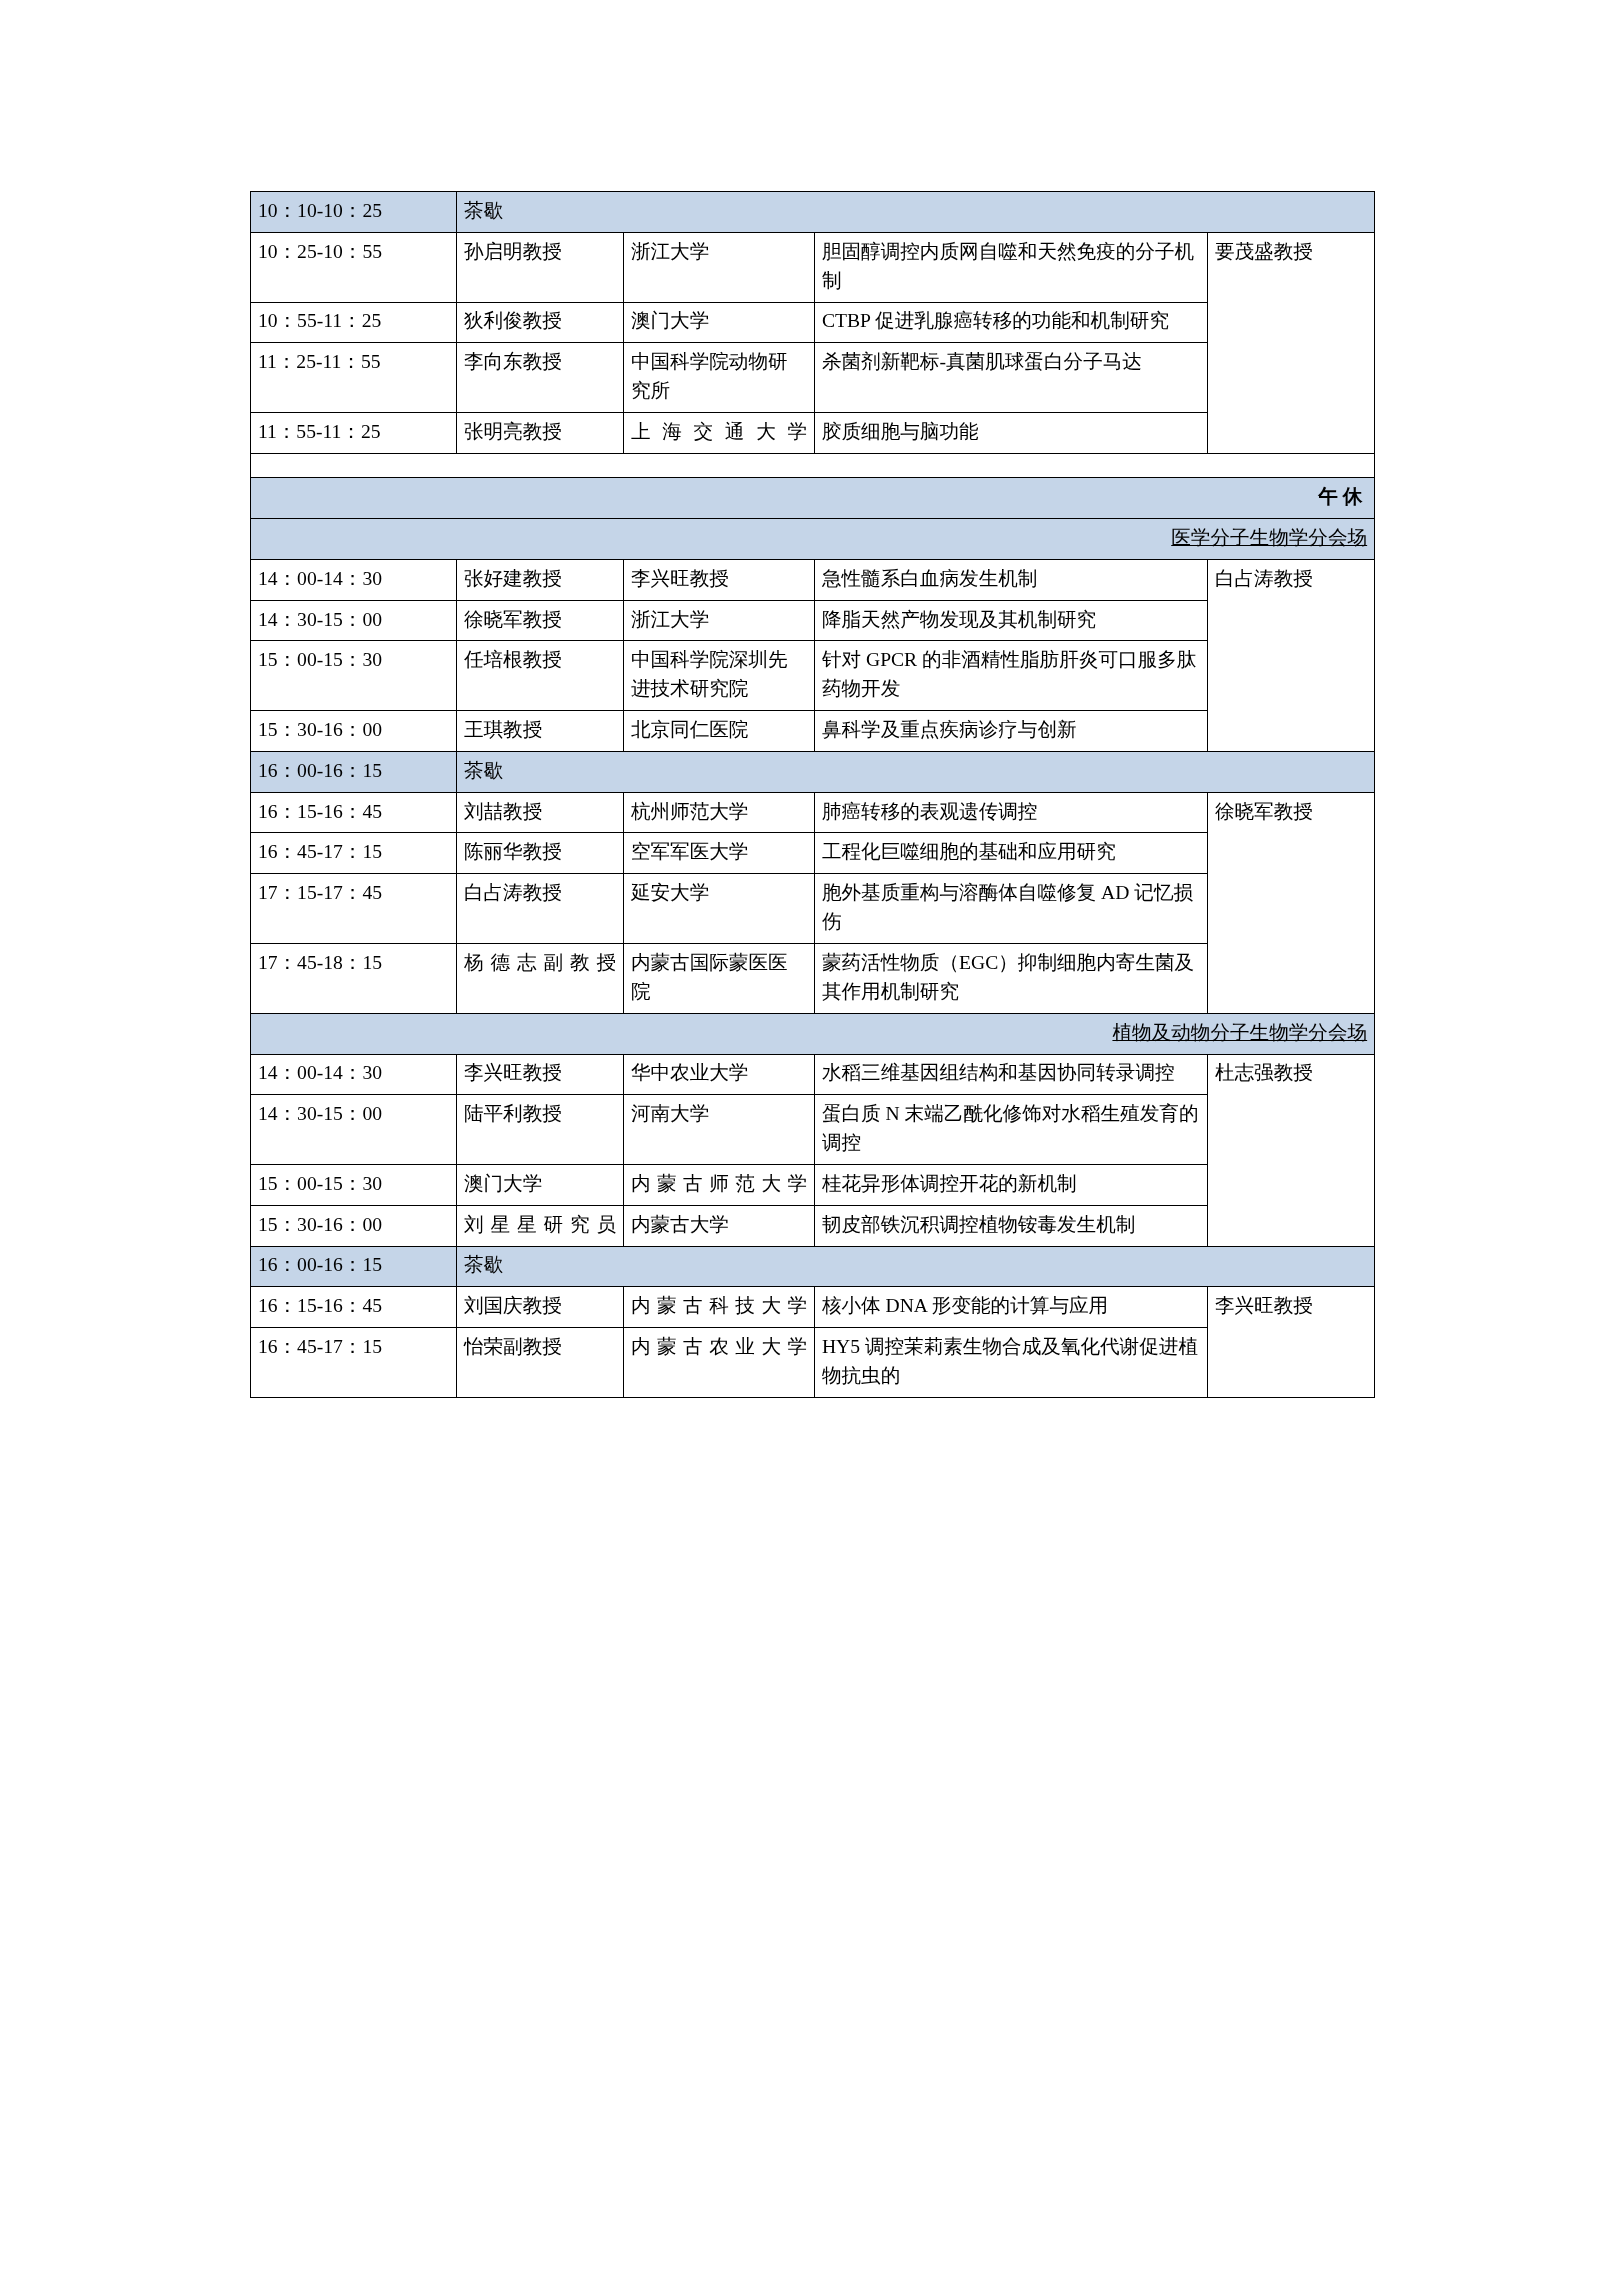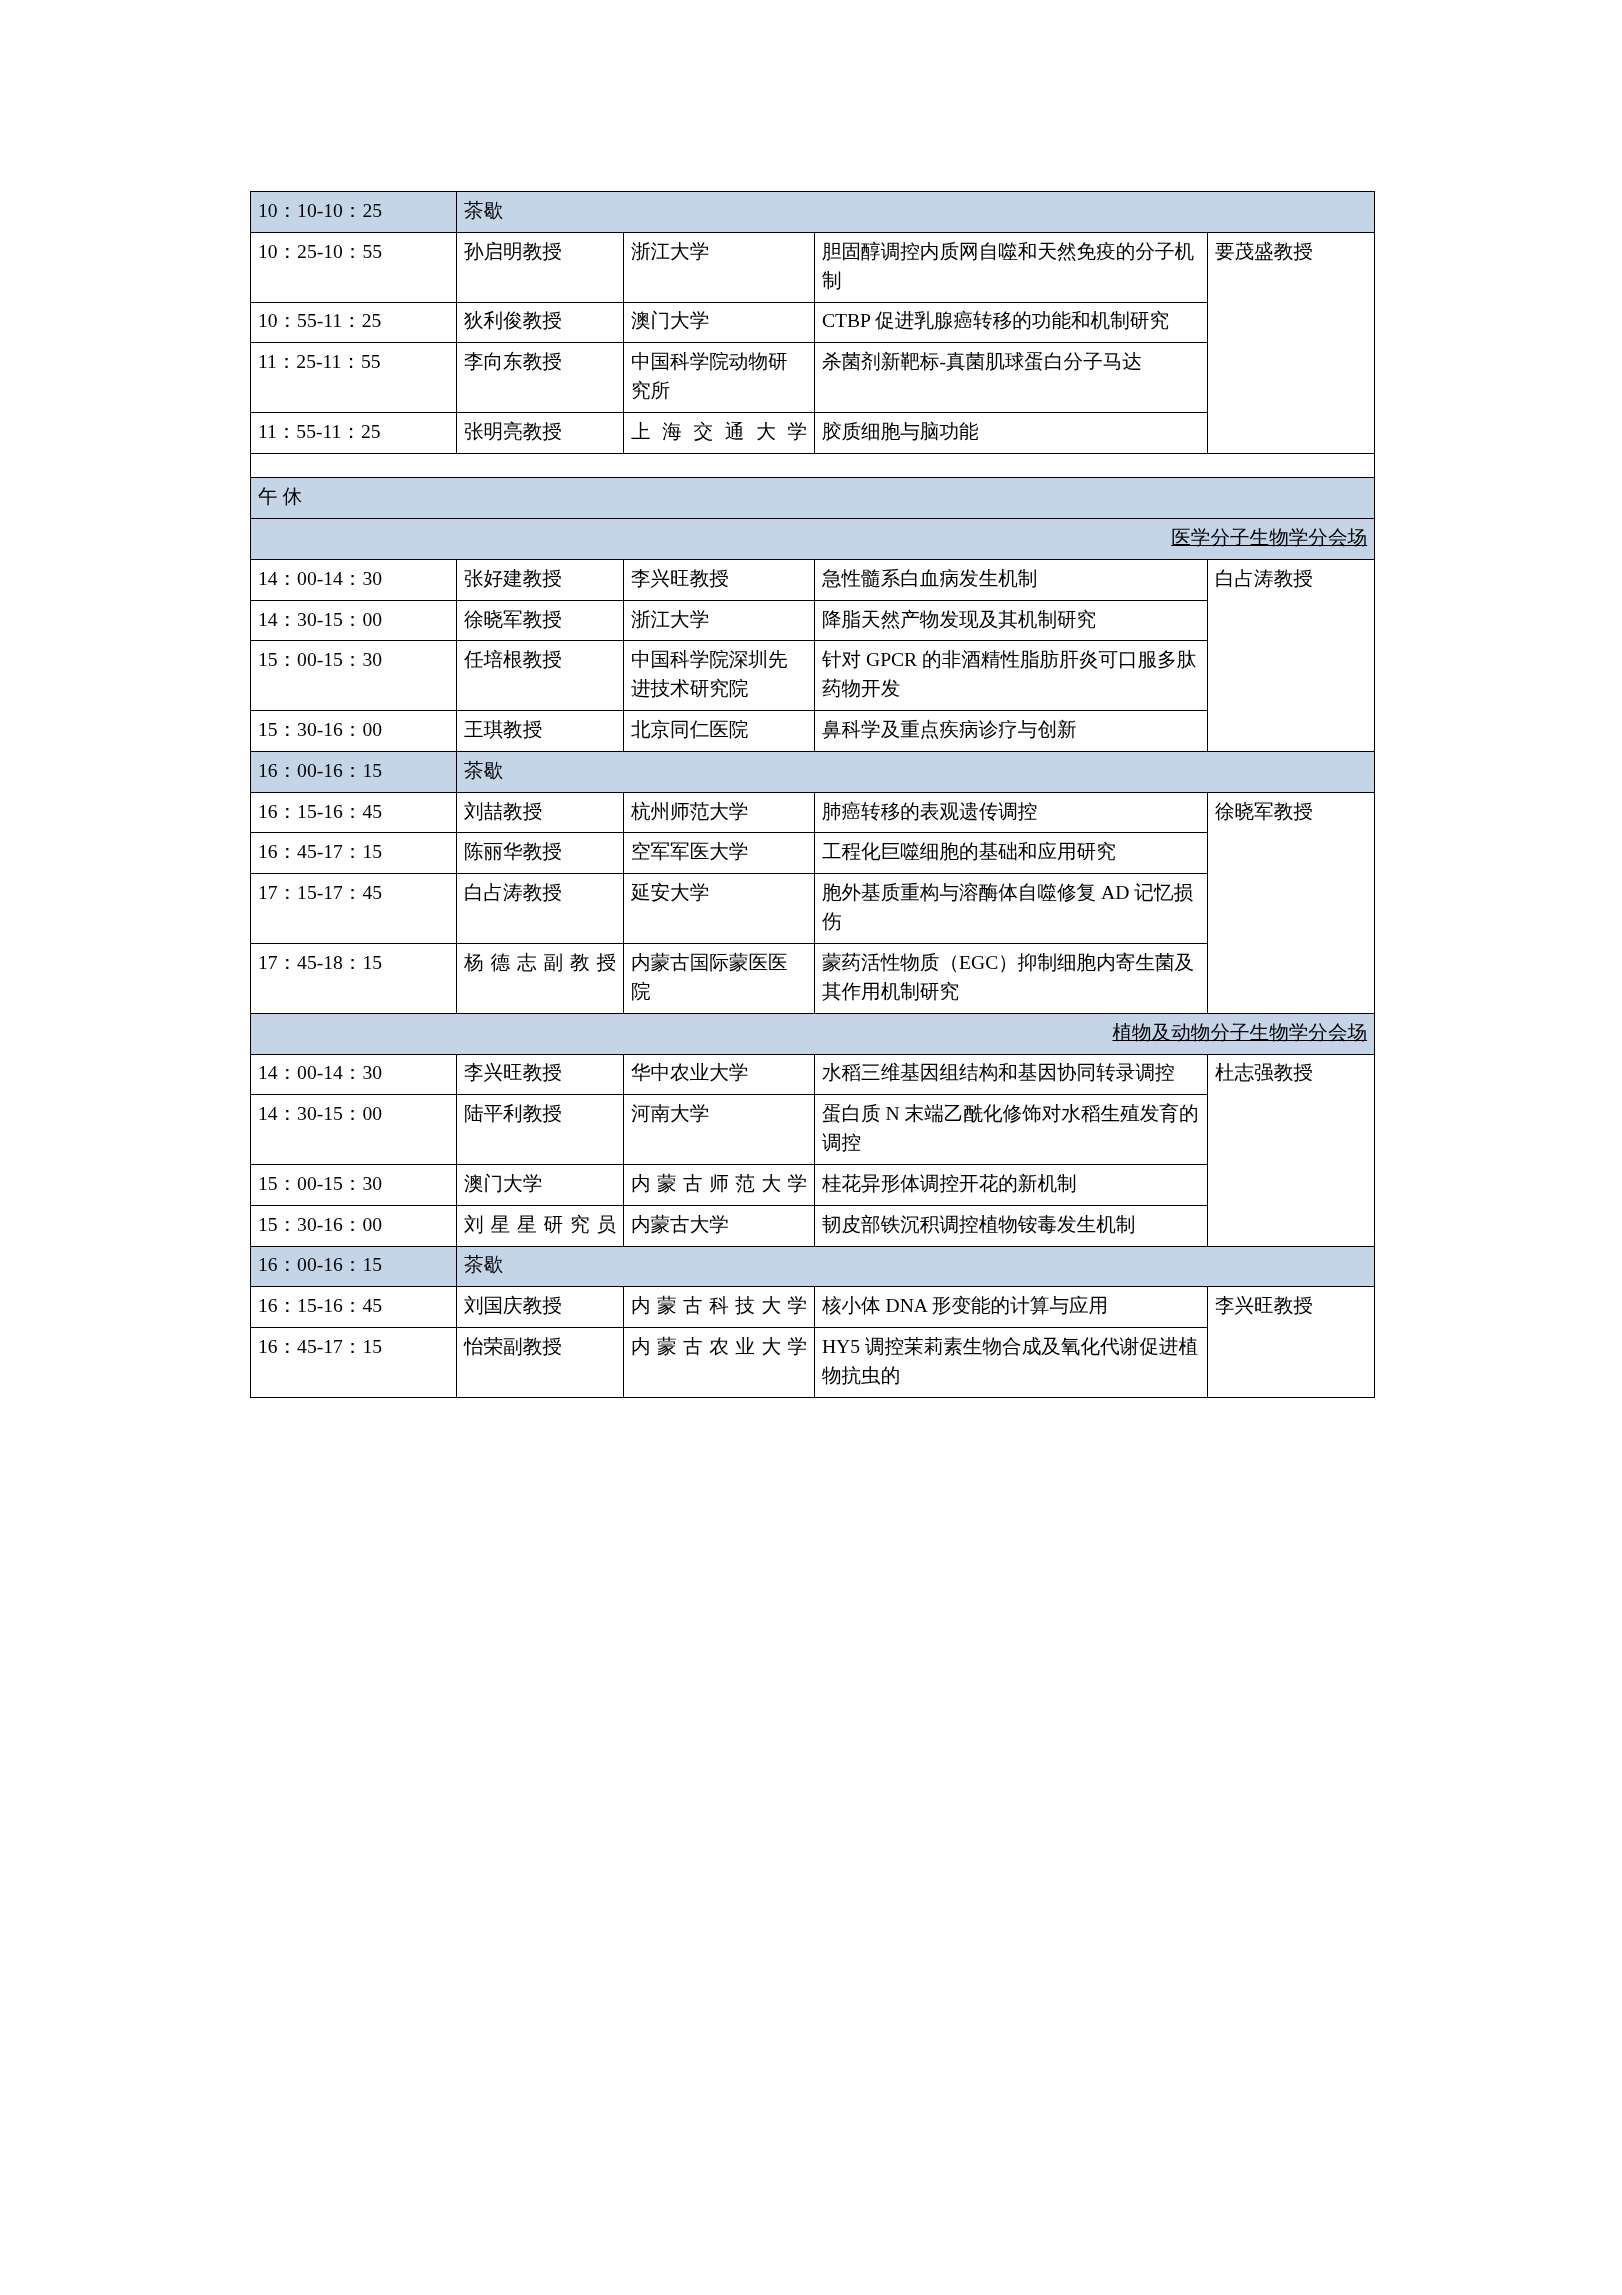--- a/index.html
+++ b/index.html
@@ -55,26 +55,26 @@
   td.section {
     background: #c5d5e8;
     text-align: right;
     font-size: 21.6px;
     padding-top: 6.9px;
     padding-bottom: 7.9px;
     text-decoration: underline;
   }
   td.lunch {
     background: #c5d5e8;
-    text-align: left;
+    text-align: right;
     font-size: 25.5px;
     letter-spacing: 4.9px;
     padding-top: 21.6px;
     padding-bottom: 22.6px;
-    font-weight: 400;
+    font-weight: 700;
   }
   td.justify {
     text-align: justify;
     text-align-last: justify;
   }
   td.cjk {
     font-size: 20px;
     margin-left: 31px;
   }
   .chair-cell {

